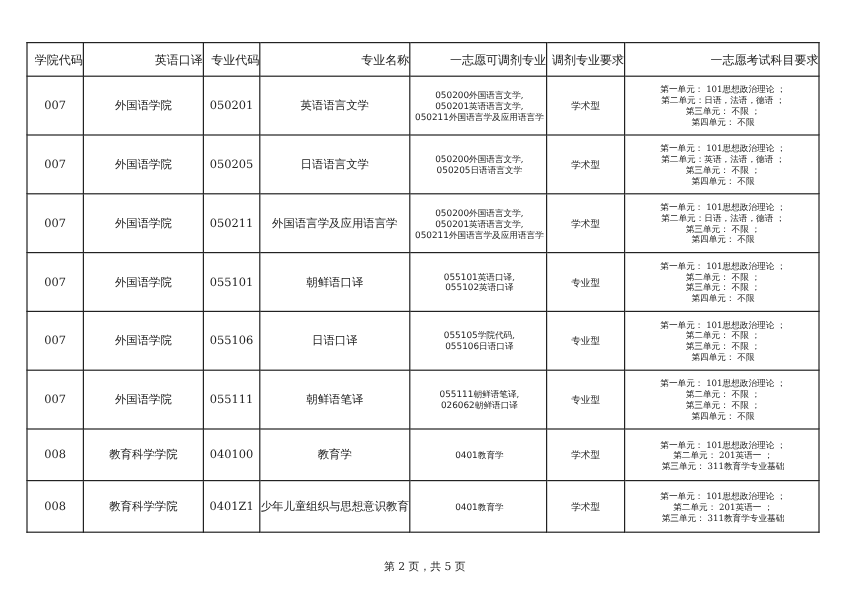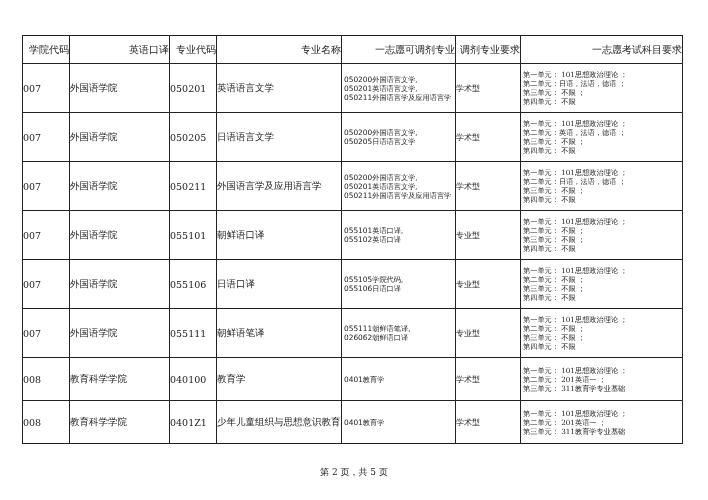--- a/index.html
+++ b/index.html
@@ -1,25 +1,25 @@
 <!DOCTYPE html>
 <html><head>
 <meta charset="utf-8">
 <style>
   html,body{margin:0;padding:0;background:#ffffff;}
   body{width:708px;height:500px;position:relative;overflow:hidden;font-family:"DejaVu Serif","Liberation Serif",serif;color:#222;}
   table{position:absolute;left:22px;top:35px;border-collapse:collapse;table-layout:fixed;}
   td,th{border:1px solid #222;padding:0;vertical-align:middle;}
   th{font-weight:normal;font-size:10px;height:27px;text-align:right;font-family:"DejaVu Sans","Liberation Sans",sans-serif;}
-  td{font-size:9.5px;text-align:left;}
+  td{font-size:9.5px;text-align:center;}
   tr.r td{height:48px;}
   tr.s td{height:42px;}
   .left{text-align:left;padding-left:2px;}
   .lines{font-size:7.2px;line-height:9px;text-align:left;}
-  .lines div{white-space:nowrap;}
+  .lines div{white-space:nowrap;text-align:center;}
   .code{font-family:"DejaVu Sans","Liberation Sans",sans-serif;font-size:7.4px;}
   .type{font-size:8px;}
   .footer{position:absolute;left:0;width:708px;top:466px;text-align:center;font-size:9px;}
 </style>
 </head>
 <body>
 
 <table>
   <colgroup>
     <col style="width:47px">

